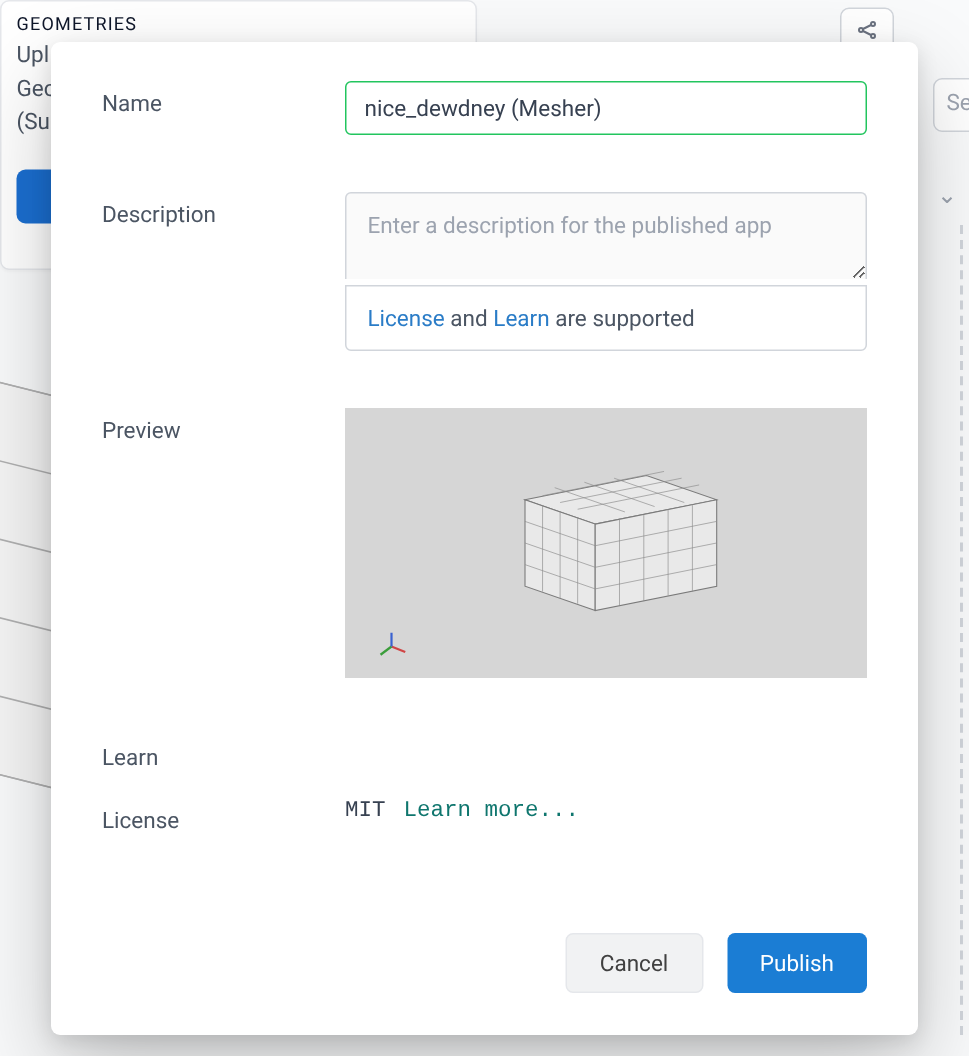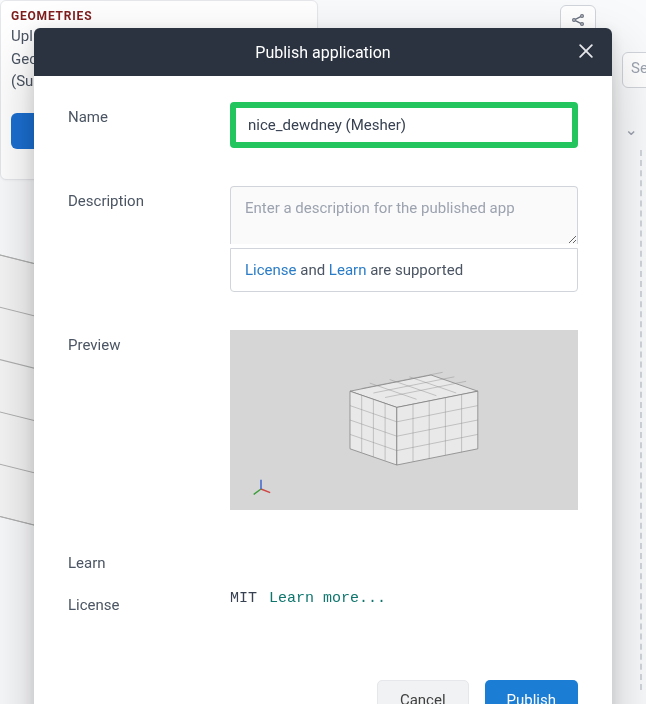--- a/index.html
+++ b/index.html
@@ -26,23 +26,23 @@
     width: 318px;
     height: 180px;
     background: #fff;
     border: 1px solid #e5e7eb;
     border-radius: 6px;
     padding: 8px 10px;
     box-shadow: 0 1px 2px rgba(0,0,0,0.03);
   }
   .bg-panel-title {
     font-size: 12px;
-    font-weight: 700;
+    font-weight: 400;
     letter-spacing: 0.8px;
-    color: #7f1d1d;
+    color: #0f172a;
   }
   .bg-panel-text {
     font-size: 15px;
     color: #4b5563;
     line-height: 1.5;
     margin-top: 2px;
   }
   .bg-blue-btn {
     position: absolute;
     left: 10px; top: 112px;
@@ -156,21 +156,21 @@
   .form-label {
     width: 162px;
     flex-shrink: 0;
     color: #4b5563;
     font-size: 15px;
     padding-top: 6px;
   }
   .form-field { flex: 1; }
   .text-input {
     width: 100%;
-    border: 6px solid #22c55e;
+    border: 1px solid #22c55e;
     border-radius: 4px;
     padding: 8px 12px;
     font-size: 15px;
     color: #374151;
     font-family: inherit;
   }
   .text-input::placeholder { color: #9ca3af; }
   .description-textarea {
     width: 100%;
     border: 1px solid #d1d5db;
@@ -305,29 +305,20 @@
         <line x1="106" y1="34" x2="106" y2="234"></line>
         <line x1="138" y1="42" x2="138" y2="242"></line>
       </g>
     </svg>
   </div>
 </div>
 
 <div class="overlay">
   <div class="modal">
 
-    <div class="modal-header">
-      <span>Publish application</span>
-      <div class="modal-close">
-        <svg width="20" height="20" viewBox="0 0 24 24" fill="none" stroke="currentColor" stroke-width="2.2" stroke-linecap="round">
-          <line x1="5" y1="5" x2="19" y2="19"></line>
-            <line x1="19" y1="5" x2="5" y2="19"></line>
-        </svg>
-      </div>
-    </div>
 
     <div class="modal-body">
 
       <div class="form-row">
         <div class="form-label">Name</div>
         <div class="form-field">
           <input type="text" class="text-input" value="nice_dewdney (Mesher)" style="">
         </div>
       </div>
 

